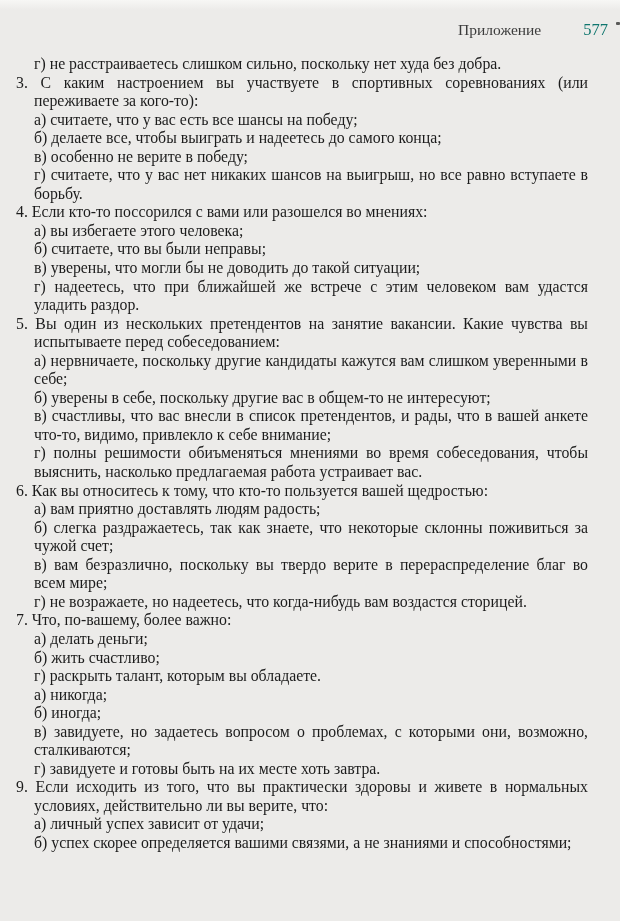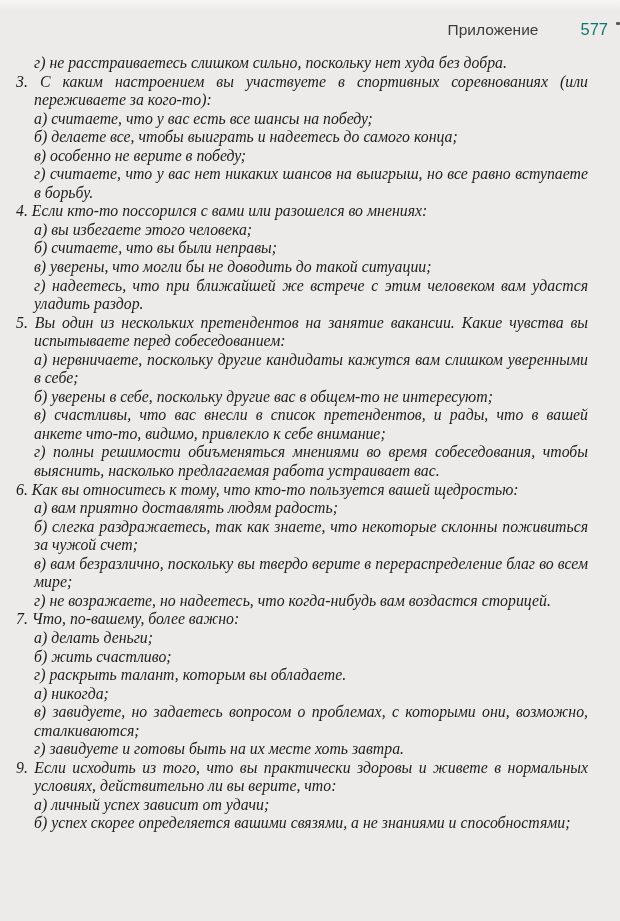--- a/index.html
+++ b/index.html
@@ -14,29 +14,28 @@
   .page { width: 620px; height: 921px; position: relative; }
   .page::before { 
     content: ""; position: absolute; left: 0; top: 0; width: 620px; height: 10px;
     background: linear-gradient(#f7f7f5, rgba(247,247,245,0));
     pointer-events: none;
   }
   .running-head {
     display: flex; justify-content: flex-end; align-items: baseline;
     gap: 42px;
     padding: 20px 12px 0 0;
-    font-family: Liberation Sans, sans-serif;
+    font-family: Liberation Serif, serif;
     font-size: 15.5px; color: #3c3c3c;
   }
   .running-head .pagenum { font-size: 16.5px; color: #0f766e; }
   .body-text {
     margin: 15px 32px 0 4px;
     font-size: 15.8px;
     line-height: 18.55px;
-    font-style: italic;
   }
   .q {
     padding-left: 30px;
     text-indent: -18px;
     text-align: justify;
     margin: 0;
   }
   .opt {
     padding-left: 30px;
     text-align: justify;
@@ -85,20 +84,21 @@
     <p class="opt"><span>б)</span> <span>слегка раздражаетесь, так как знаете, что некоторые склонны поживиться за чужой счет;</span></p>
     <p class="opt"><span>в)</span> <span>вам безразлично, поскольку вы твердо верите в перераспределение благ во всем мире;</span></p>
     <p class="opt"><span>г)</span> <span>не возражаете, но надеетесь, что когда-нибудь вам воздастся сторицей.</span></p>
 
     <p class="q"><span>7.</span> <span>Что, по-вашему, более важно:</span></p>
     <p class="opt"><span>а)</span> <span>делать деньги;</span></p>
     <p class="opt"><span>б)</span> <span>жить счастливо;</span></p>
     <p class="opt"><span>г)</span> <span>раскрыть талант, которым вы обладаете.</span></p>
 
     <p class="opt"><span>а)</span> <span>никогда;</span></p>
+    <p class="opt"><span>б)</span> <span>иногда;</span></p>
     <p class="opt"><span>в)</span> <span>завидуете, но задаетесь вопросом о проблемах, с которыми они, возможно, сталкиваются;</span></p>
     <p class="opt"><span>г)</span> <span>завидуете и готовы быть на их месте хоть завтра.</span></p>
 
     <p class="q"><span>9.</span> <span>Если исходить из того, что вы практически здоровы и живете в нормальных условиях, действительно ли вы верите, что:</span></p>
     <p class="opt"><span>а)</span> <span>личный успех зависит от удачи;</span></p>
     <p class="opt"><span>б)</span> <span>успех скорее определяется вашими связями, а не знаниями и способностями;</span></p>
 
   </div>
 </div>
 

